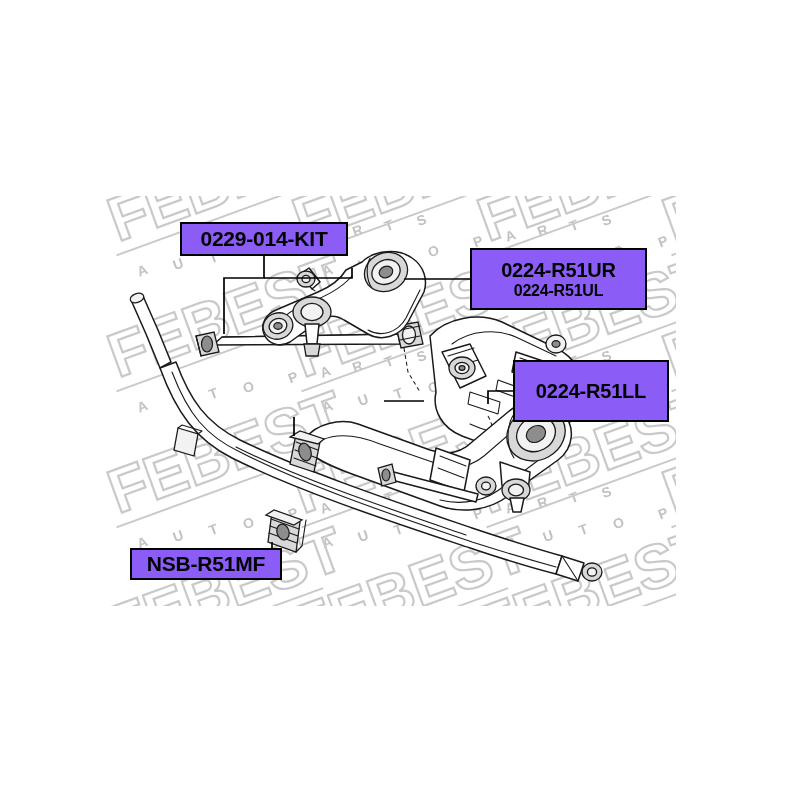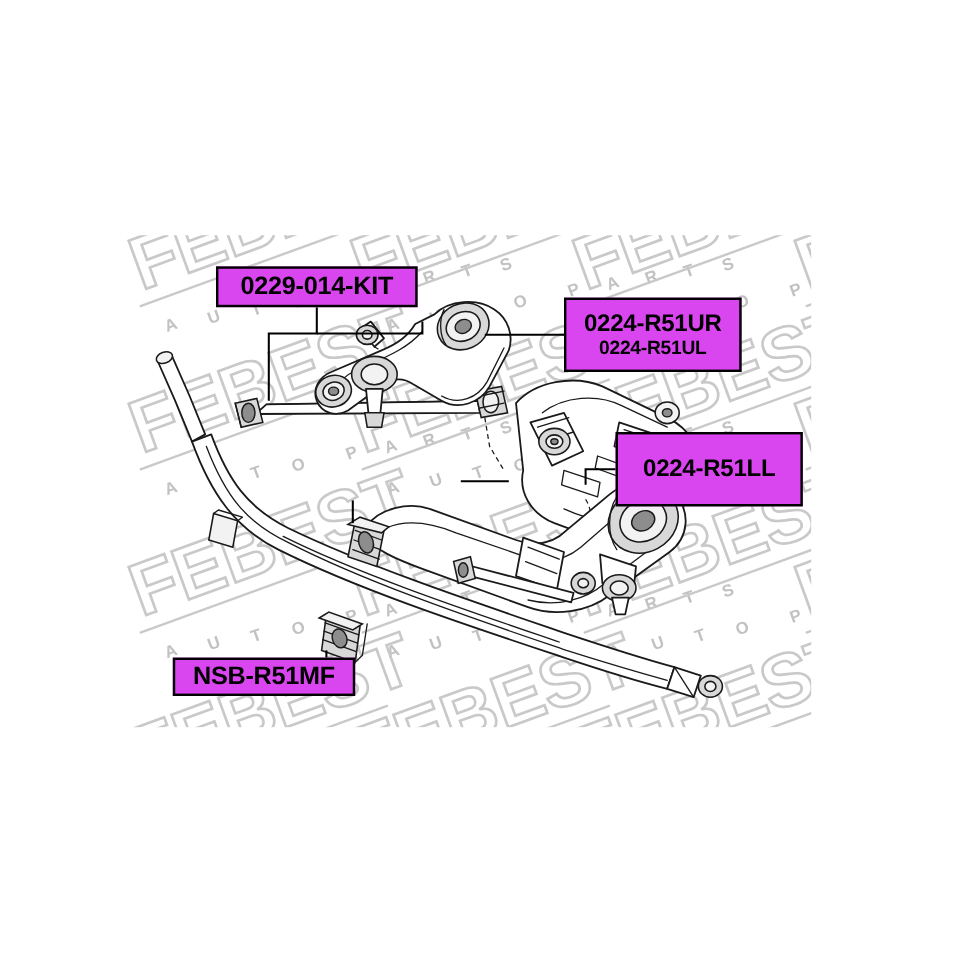--- a/index.html
+++ b/index.html
@@ -13,21 +13,21 @@
   .wm-sub{font-family:"Liberation Sans",sans-serif;font-weight:bold;
           fill:#c2c2c2;stroke:none;}
   .wm-bar{fill:none;stroke:#c9c9c9;stroke-width:2;}
   .part-line{fill:#ffffff;stroke:#1a1a1a;stroke-width:1.5;stroke-linejoin:round;stroke-linecap:round;}
   .part-thin{fill:none;stroke:#1a1a1a;stroke-width:1.1;stroke-linejoin:round;stroke-linecap:round;}
   .part-fill-lt{fill:#f2f2f2;stroke:#1a1a1a;stroke-width:1.3;}
   .part-fill-md{fill:#d8d8d8;stroke:#1a1a1a;stroke-width:1.3;}
   .part-fill-dk{fill:#8d8d8d;stroke:#1a1a1a;stroke-width:1.2;}
   .part-dash{fill:none;stroke:#1a1a1a;stroke-width:1.05;stroke-dasharray:4 3;}
   .leader{fill:none;stroke:#000000;stroke-width:1.7;}
-  .lbl-box{position:absolute;box-sizing:border-box;background:#d946ef;
+  .lbl-box{position:absolute;box-sizing:border-box;background:#8b5cf6;
            border:2.5px solid #000;display:flex;flex-direction:column;
            align-items:stretch;justify-content:center;}
   .lbl-box span{display:block;text-align:center;color:#000;
                 font-weight:bold;letter-spacing:-0.2px;white-space:nowrap;}
 </style>
 </head>
 <body>
 
 <div id="canvas">
 
@@ -291,27 +291,27 @@
       <path class="leader" d="M294 417 L294 436"></path>
 
       <path class="leader" d="M272 548 L272 542"></path>
     </g>
   </svg>
 
   <div class="lbl-box" style="left:180px;top:222px;width:168px;height:34px;">
     <span style="font-size:21px;">0229-014-KIT</span>
   </div>
 
-  <div class="lbl-box" style="left:470px;top:248px;width:148px;height:62px;">
+  <div class="lbl-box" style="left:470px;top:248px;width:177px;height:62px;">
     <span style="font-size:20px;">0224-R51UR</span>
     <span style="font-size:16px;">0224-R51UL</span>
   </div>
 
   <div class="lbl-box" style="left:513px;top:360px;width:156px;height:62px;">
     <span style="font-size:20px;">0224-R51LL</span>
   </div>
 
 
-  <div class="lbl-box" style="left:144px;top:548px;width:152px;height:32px;align-items:center;">
+  <div class="lbl-box" style="left:130px;top:548px;width:152px;height:32px;align-items:center;">
     <span style="font-size:21px;">NSB-R51MF</span>
   </div>
 
 </div>
 
 </body></html>

